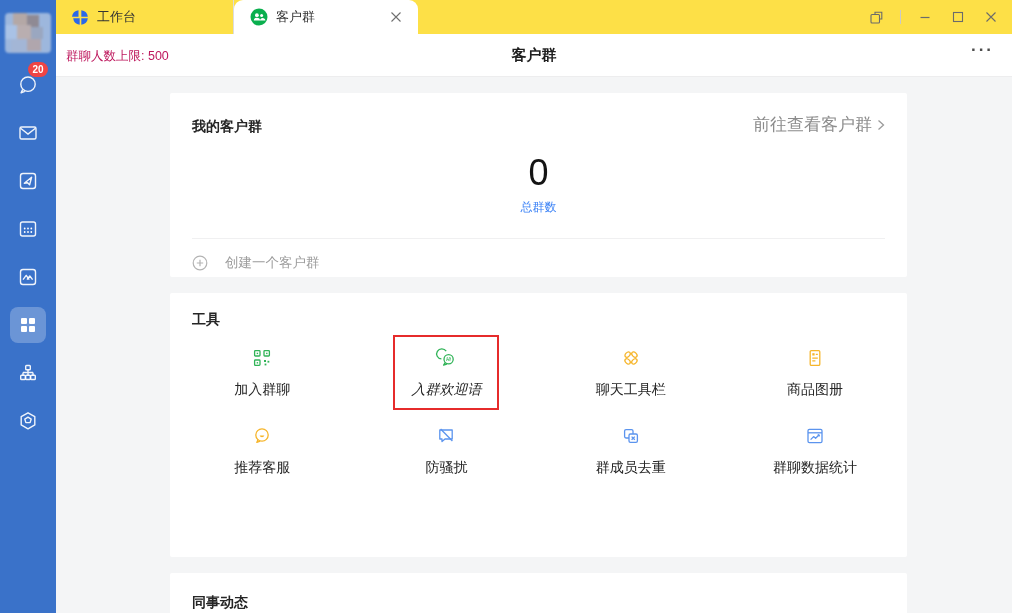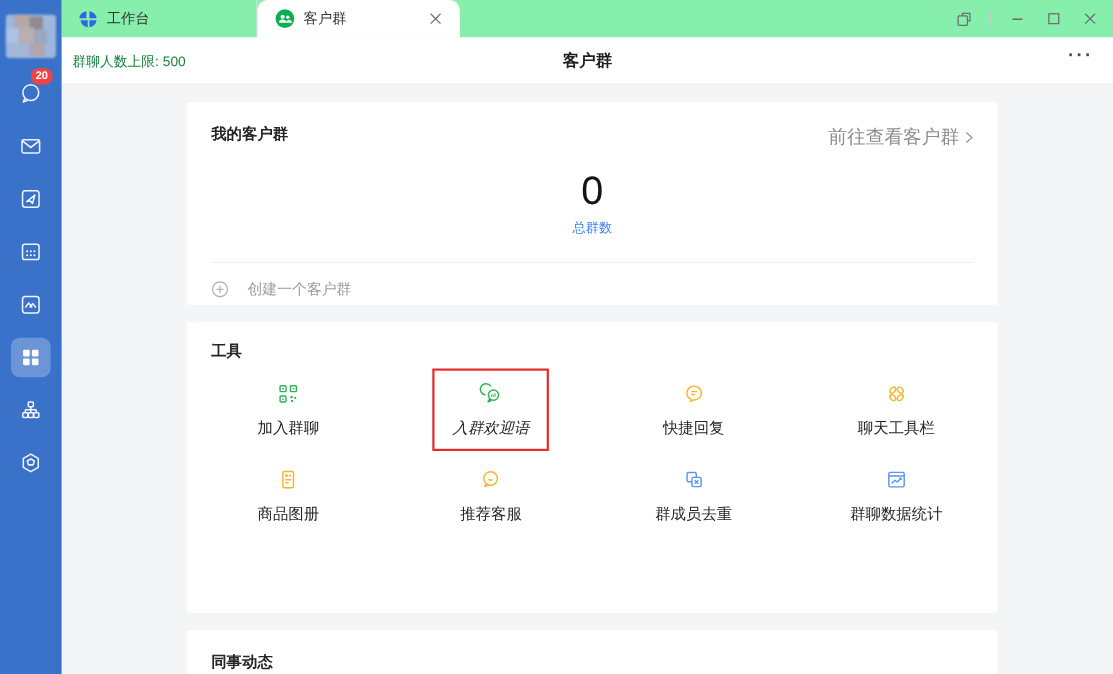--- a/index.html
+++ b/index.html
@@ -9,41 +9,41 @@
   
   .sidebar { position:absolute; left:0; top:0; width:56px; height:613px; background:#3a72c9; z-index:5; }
   .avatar { width:46px; height:40px; margin:13px auto 0; border-radius:4px; overflow:hidden; filter:blur(1.2px); }
   .side-items { display:flex; flex-direction:column; align-items:center; margin-top:14px; }
   .side-item { position:relative; width:36px; height:36px; margin-bottom:12px; display:flex; align-items:center; justify-content:center; border-radius:8px; cursor:pointer; }
   .side-item.active { background:rgba(255,255,255,.25); }
   .side-item svg { display:block; }
   .badge { position:absolute; top:-5px; left:18px; min-width:20px; height:15px; padding:0 4px; background:#ef4444; color:#fff; font-size:10px; line-height:15px; text-align:center; border-radius:8px; font-weight:bold; }
 
   
-  .tabbar { position:absolute; left:56px; top:0; right:0; height:34px; background:#86efac; display:flex; align-items:flex-end; }
+  .tabbar { position:absolute; left:56px; top:0; right:0; height:34px; background:#fde047; display:flex; align-items:flex-end; }
   .tab { height:34px; display:flex; align-items:center; gap:8px; padding:0 16px; font-size:13px; color:#333; cursor:pointer; }
   .tab.inactive { width:178px; border-right:1px solid #dcdcdd; }
   .tab.active { width:184px; background:#ffffff; border-radius:9px 9px 0 0; justify-content:flex-start; position:relative; }
   .tab .close { margin-left:auto; display:flex; align-items:center; cursor:pointer; }
   .wincontrols { margin-left:auto; height:34px; display:flex; align-items:center; gap:15px; padding-right:12px; }
   .winbtn { display:flex; align-items:center; justify-content:center; width:18px; height:18px; cursor:pointer; }
   .windivider { width:1px; height:14px; background:#c9c9c9; }
 
   
   .header { position:absolute; left:56px; top:34px; right:0; height:43px; background:#fff; border-bottom:1px solid #ededee; }
-  .header .limit { position:absolute; left:10px; top:14px; font-size:12.5px; color:#15803d; }
+  .header .limit { position:absolute; left:10px; top:14px; font-size:12.5px; color:#be185d; }
   .header .title { position:absolute; left:0; right:0; top:12px; text-align:center; font-size:15px; font-weight:bold; color:#1f1f1f; }
   .header .more { position:absolute; right:18px; top:6px; font-size:17px; color:#4d4d4d; letter-spacing:2px; cursor:pointer; font-weight:bold; }
 
   
   .content { position:absolute; left:56px; top:77px; right:0; bottom:0; background:#f4f5f6; overflow:hidden; }
   .card { position:relative; width:737px; margin-left:114px; background:#fff; border-radius:2px; }
   .card1 { margin-top:16px; height:184px; padding:20px 22px; }
   .card-title { font-size:14px; font-weight:bold; color:#262626; }
-  .card1-head { display:flex; align-items:flex-start;gap:48px; }
+  .card1-head { display:flex; align-items:flex-end;gap:48px; }
   .goto-link { margin-left:auto; display:flex; align-items:center; gap:5px; font-size:17px; color:#8c8c8c; cursor:pointer; }
   .big-count { margin-top:16px; text-align:center; font-size:36px; color:#141414; }
   .count-label { margin-top:5px; text-align:center; font-size:12px; color:#3b82f6; }
   .divider { margin-top:22px; border-top:1px solid #f0f0f1; }
   .create-row { margin-top:15px; display:flex; align-items:center; gap:17px; font-size:13.5px; color:#9c9c9c; cursor:pointer; }
 
   .card2 { margin-top:16px; height:264px; padding:18px 0 0 0; }
   .card2 .card-title { padding-left:22px; }
   .tool-grid { margin-top:4px; display:grid; grid-template-columns:repeat(4,25%); }
   .tool-cell { display:flex; justify-content:center; align-items:center; min-height:78px; }
@@ -250,31 +250,20 @@
             <path d="M11.2,3.2 A5.2,5 0 1 0 6.4,10.9"></path>
             <circle cx="13.6" cy="11.2" r="4.6"></circle>
             <path d="M10.2,14.6 L8.6,17.2 L11.8,16.1" stroke-linejoin="round"></path>
             <text x="13.6" y="13" font-size="4.6" font-weight="bold" fill="currentColor" stroke="none" text-anchor="middle" font-family="Liberation Sans, sans-serif">Hi</text>
           </svg>
         </span>
         <span class="tool-label">入群欢迎语</span>
       </div>
         </div>
 
-      <div class="tool-cell">
-          <div class="tool-box">
-        <span class="tool-icon yellow">
-          <svg width="20" height="20" viewBox="0 0 20 20" fill="none" stroke="currentColor" stroke-width="1.3">
-            <path d="M6.8,17 L6.8,14.6 C4.7,13.5 3.4,11.6 3.4,9.4 C3.4,5.8 6.4,3 10,3 C13.6,3 16.6,5.8 16.6,9.4 C16.6,13 13.6,15.6 10,15.6 L8.6,15.6 Z" stroke-linejoin="round"></path>
-            <path d="M7.4,8 L12.6,8 M7.4,10.6 L11,10.6"></path>
-          </svg>
-        </span>
-        <span class="tool-label">快捷回复</span>
-      </div>
-        </div>
 
       <div class="tool-cell">
           <div class="tool-box">
         <span class="tool-icon yellow">
           <svg width="20" height="20" viewBox="0 0 20 20" fill="none" stroke="currentColor" stroke-width="1.3">
             <ellipse cx="6.6" cy="6.6" rx="3.1" ry="2.1" transform="rotate(-45 6.6 6.6)"></ellipse>
             <ellipse cx="13.4" cy="6.6" rx="3.1" ry="2.1" transform="rotate(45 13.4 6.6)"></ellipse>
             <ellipse cx="6.6" cy="13.4" rx="3.1" ry="2.1" transform="rotate(45 6.6 13.4)"></ellipse>
             <ellipse cx="13.4" cy="13.4" rx="3.1" ry="2.1" transform="rotate(-45 13.4 13.4)"></ellipse>
           </svg>
@@ -302,20 +291,31 @@
           <svg width="20" height="20" viewBox="0 0 20 20" fill="none" stroke="currentColor" stroke-width="1.3">
             <circle cx="10" cy="9" r="6.2"></circle>
             <path d="M6,13.6 L4.8,16.4 L8.2,15.2" stroke-linejoin="round"></path>
             <path d="M7.6,9.6 a2.5,2.2 0 0 0 4.8,0 Z" fill="currentColor" stroke="none"></path>
           </svg>
         </span>
         <span class="tool-label">推荐客服</span>
       </div>
         </div>
 
+      <div class="tool-cell">
+          <div class="tool-box">
+        <span class="tool-icon blue">
+          <svg width="20" height="20" viewBox="0 0 20 20" fill="none" stroke="currentColor" stroke-width="1.3">
+            <path d="M3.8,4 L16.2,4 L16.2,13 L9,13 L6,15.6 L6,13 L3.8,13 Z" stroke-linejoin="round"></path>
+            <path d="M4.6,3 L16.4,15"></path>
+          </svg>
+        </span>
+        <span class="tool-label">防骚扰</span>
+      </div>
+        </div>
 
       <div class="tool-cell">
           <div class="tool-box">
         <span class="tool-icon blue">
           <svg width="20" height="20" viewBox="0 0 20 20" fill="none" stroke="currentColor" stroke-width="1.3">
             <rect x="3.6" y="3.6" width="8.4" height="8.4" rx="1.4"></rect>
             <rect x="8" y="8" width="8.4" height="8.4" rx="1.4" fill="#fff"></rect>
             <path d="M10.6,10.6 L13.8,13.8 M13.8,10.6 L10.6,13.8"></path>
           </svg>
         </span>

